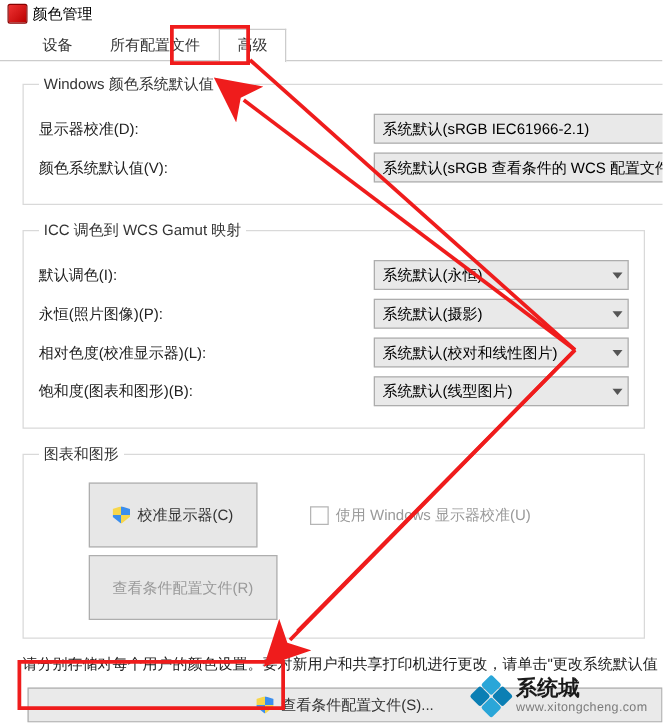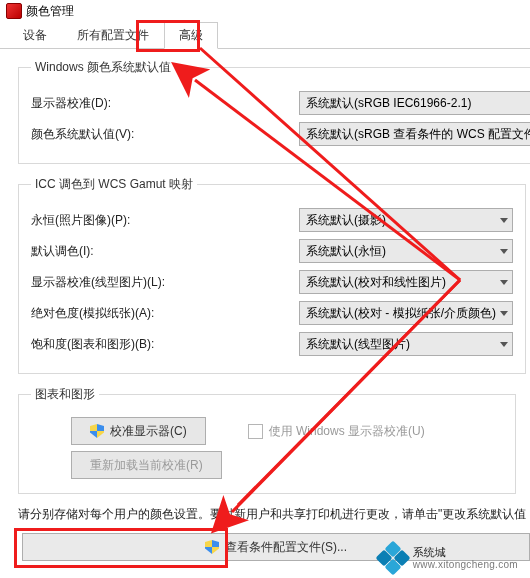--- a/index.html
+++ b/index.html
@@ -1,49 +1,49 @@
 <!DOCTYPE html>
 <html><head>
 <meta charset="utf-8">
 <style>
   html,body{margin:0;padding:0;font-family:"Microsoft YaHei","Segoe UI",sans-serif;font-size:12px;color:#000;background:#fff}
   .root{width:530px;height:578px;position:relative;overflow:hidden;box-sizing:border-box}
   .titlebar{height:22px;display:flex;align-items:center;padding:0 6px}
   .title-icon{width:14px;height:14px;margin-right:4px;background:linear-gradient(135deg,#e33,#b00);border:1px solid #800;border-radius:2px}
   .title-text{font-size:12px;color:#000000}
-  .tabs{display:flex;align-items:flex-end;border-bottom:1px solid #ccc;padding:0 8px;height:26px}
+  .tabs{display:flex;align-items:center;border-bottom:1px solid #ccc;padding:0 19px;height:26px}
   .tab{padding:4px 14px;font-size:12px;color:#333;cursor:pointer;border:1px solid transparent;position:relative;top:1px}
   .tab.active{border:1px solid #ccc;border-bottom:1px solid #fff;background:#fff}
   .hl-tab{position:absolute;left:136px;top:20px;width:64px;height:32px;border:3px solid #ef1c1c;box-sizing:border-box;pointer-events:none}
   .hl-btn{position:absolute;left:14px;top:528px;width:214px;height:40px;border:3px solid #ef1c1c;box-sizing:border-box;pointer-events:none}
   .content{padding:10px 14px 0 18px}
   fieldset{border:1px solid #d9d9d9;margin:0 0 12px 0;padding:8px 12px 10px 12px}
   legend{font-size:12px;color:#333;padding:0 4px}
   .row{display:flex;align-items:center;margin:7px 0}
   .lbl{flex:0 0 268px;font-size:12px;color:#222}
   .sel{flex:1 1 auto;height:22px;border:1px solid #adadad;background:#e9e9e9;display:flex;align-items:center;justify-content:space-between;padding:0 4px 0 6px;font-size:12px;min-width:0;overflow:hidden;white-space:nowrap}
   .sel .chev{width:0;height:0;border-left:4px solid transparent;border-right:4px solid transparent;border-top:5px solid #555;margin-left:4px;flex:none}
   .btnrow{display:flex;gap:12px;margin:6px 0 4px 40px;align-items:center}
-  .btn{height:26px;border:1px solid #aeaeae;background:#e7e7e7;display:flex;align-items:center;justify-content:center;padding:0 18px;font-size:12px;color:#333;cursor:pointer}
+  .btn{height:26px;border:1px solid #aeaeae;background:#e7e7e7;display:flex;align-items:center;justify-content:center;padding:12px 18px;font-size:12px;color:#333;cursor:pointer}
   .btn.disabled{color:#9a9a9a}
   .shield{width:14px;height:14px;margin-right:6px;display:inline-block;background:conic-gradient(#3b8eed 0 25%,#f7d64b 0 50%,#3b8eed 0 75%,#f7d64b 0 100%);clip-path:polygon(50% 0,100% 15%,100% 60%,50% 100%,0 60%,0 15%)}
   .chk{width:13px;height:13px;border:1px solid #b5b5b5;display:inline-block;margin-right:6px;background:#fff}
   .chkrow{display:flex;align-items:center;color:#9a9a9a;font-size:12px;margin-left:30px}
   .note{font-size:12px;color:#222;margin:4px 18px 10px 18px;white-space:nowrap}
   .bottom-btn{margin:6px 0 0 22px}
   .btn.primary{padding:0 22px;background:#eaeaea}
   .watermark{position:absolute;right:12px;bottom:6px;display:flex;align-items:center;gap:6px}
   .wm-logo{width:28px;height:28px;position:relative}
   .wm-logo span{position:absolute;width:12px;height:12px;border-radius:2px;transform:rotate(45deg)}
   .wm-logo .a{left:8px;top:-1px;background:#2aa6d8}
   .wm-logo .b{left:-1px;top:8px;background:#0b7fb4}
   .wm-logo .c{left:17px;top:8px;background:#0b7fb4}
   .wm-logo .d{left:8px;top:17px;background:#2aa6d8}
   .wm-text{display:flex;flex-direction:column;line-height:1.1}
-  .wm-text .cn{font-size:11px;font-weight:400;color:#1a1a1a}
+  .wm-text .cn{font-size:17px;font-weight:700;color:#1a1a1a}
   .wm-text .url{font-size:10px;color:#7a7a7a;letter-spacing:.3px}
   svg.arrow{position:absolute;pointer-events:none;left:0;top:0}
 </style>
 </head>
 <body>
 <div class="root">
 
 <div class="titlebar">
   <span class="title-icon"></span>
   <span class="title-text">颜色管理</span>
@@ -70,44 +70,37 @@
       <div class="sel">
         <span>系统默认(sRGB 查看条件的 WCS 配置文件)</span>
 
       </div>
     </div>
   </fieldset>
 
   <fieldset>
     <legend>ICC 调色到 WCS Gamut 映射</legend>
     <div class="row">
+      <div class="lbl">默认调色(I):</div>
+      <div class="sel">
+            <span>系统默认(永恒)</span>
+            <span class="chev"></span>
+          </div>
+    </div>
+    <div class="row">
       <div class="lbl">永恒(照片图像)(P):</div>
       <div class="sel">
             <span>系统默认(摄影)</span>
             <span class="chev"></span>
           </div>
     </div>
     <div class="row">
-      <div class="lbl">默认调色(I):</div>
-      <div class="sel">
-            <span>系统默认(永恒)</span>
-            <span class="chev"></span>
-          </div>
-    </div>
-    <div class="row">
-      <div class="lbl">显示器校准(线型图片)(L):</div>
+      <div class="lbl">相对色度(校准显示器)(L):</div>
       <div class="sel">
             <span>系统默认(校对和线性图片)</span>
-            <span class="chev"></span>
-          </div>
-    </div>
-    <div class="row">
-      <div class="lbl">绝对色度(模拟纸张)(A):</div>
-      <div class="sel">
-            <span>系统默认(校对 - 模拟纸张/介质颜色)</span>
             <span class="chev"></span>
           </div>
     </div>
     <div class="row">
       <div class="lbl">饱和度(图表和图形)(B):</div>
       <div class="sel">
             <span>系统默认(线型图片)</span>
             <span class="chev"></span>
           </div>
     </div>
@@ -120,21 +113,21 @@
         <span class="shield"></span>
         <span>校准显示器(C)</span>
       </div>
       <label class="chkrow">
         <span class="chk"></span>
         <span>使用 Windows 显示器校准(U)</span>
       </label>
     </div>
     <div class="btnrow">
       <div class="btn disabled">
-        <span>重新加载当前校准(R)</span>
+        <span>查看条件配置文件(R)</span>
       </div>
     </div>
   </fieldset>
 </div>
 
 <div class="note">请分别存储对每个用户的颜色设置。要对新用户和共享打印机进行更改，请单击"更改系统默认值</div>
 
 <div class="bottom-btn">
   <div class="btn primary">
     <span class="shield"></span>

